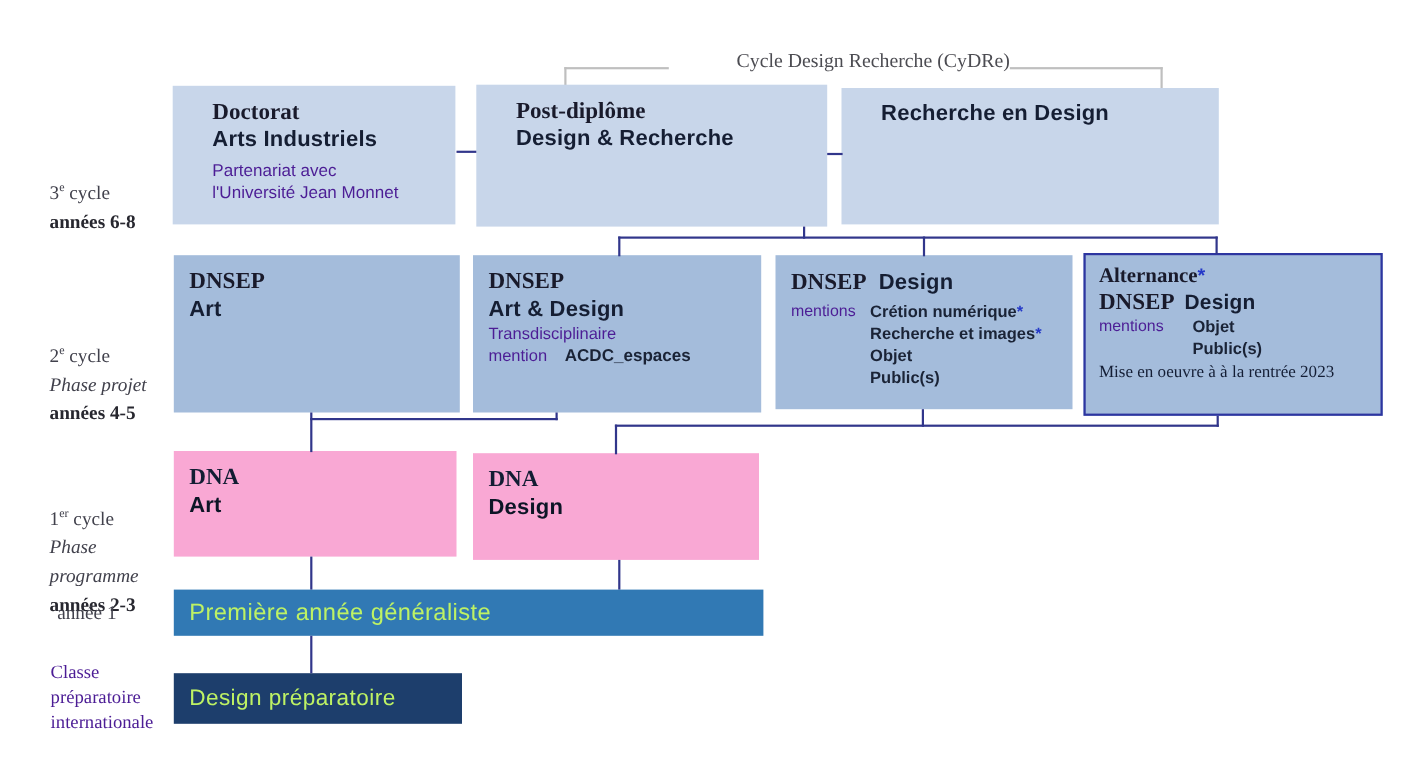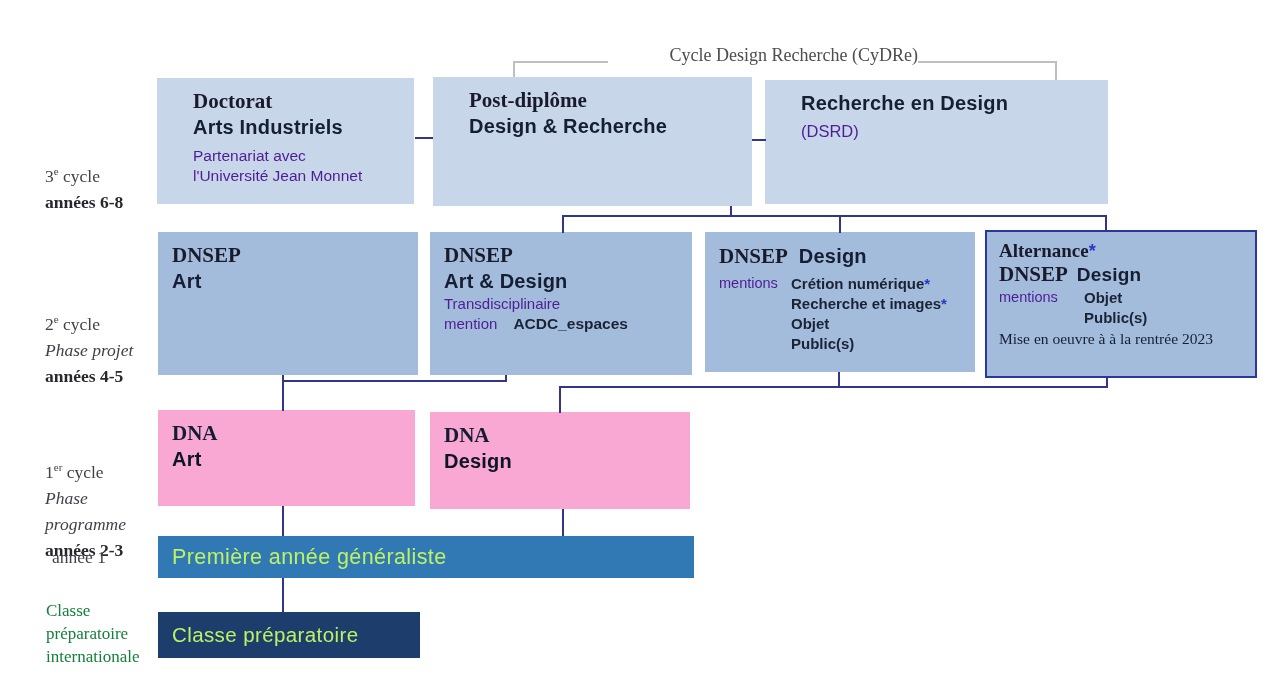--- a/index.html
+++ b/index.html
@@ -19,21 +19,21 @@
   .t-dark-item{font-family:"Liberation Sans",sans-serif;font-weight:bold;font-size:15px;
                color:#1a2336;line-height:1.34;}
   .star{color:#2438c8;font-weight:bold;}
   .row{display:flex;align-items:flex-start;}
   .line{position:absolute;background:#31368b;}
   .gline{position:absolute;background:#bfbfbf;}
   .side{position:absolute;font-family:"Liberation Serif",serif;font-size:17.5px;
         color:#41414c;line-height:26px;}
   .side .b{font-weight:bold;color:#27272f;}
   .side .i{font-style:italic;}
-  .side-gray{color:#15803d;}
+  .side-gray{color:#4c1d95;}
   .bracket-label{position:absolute;left:608px;top:45px;width:310px;text-align:right;
         background:#ffffff;font-family:"Liberation Serif",serif;font-size:18px;color:#4c4c52;}
   .white-band-label{font-family:"Liberation Sans",sans-serif;font-weight:normal;color:#bef264;
         letter-spacing:.4px;text-align:center;}
   sup{font-size:11px;}
   
   #box-doctorat{left:157px;top:78px;width:257px;height:126px;}
   #box-postdiplome{left:433px;top:77px;width:319px;height:129px;}
   #box-dsrd{left:765px;top:80px;width:343px;height:124px;}
   #box-dnsep-art{left:158px;top:232px;width:260px;height:143px;}
@@ -89,21 +89,20 @@
     <div class="t-gray">l'Université Jean Monnet</div>
   </div>
 
   <div class="box fill-l1" id="box-postdiplome">
     <div class="t-serif">Post-diplôme</div>
     <div class="t-sans">Design &amp; Recherche</div>
   </div>
 
   <div class="box fill-l1" id="box-dsrd">
     <div class="t-sans">Recherche en Design</div>
-    <div class="t-gray" style="margin-top:5px;font-size:16.5px;">(DSRD)</div>
   </div>
 
   <div class="box fill-l2" id="box-dnsep-art">
     <div class="t-serif">DNSEP</div>
     <div class="t-sans">Art</div>
   </div>
 
   <div class="box fill-l2" id="box-dnsep-artdesign">
     <div class="t-serif">DNSEP</div>
     <div class="t-sans">Art &amp; Design</div>
@@ -156,21 +155,21 @@
   <div class="box fill-l3" id="box-dna-design">
     <div class="t-serif" style="color:#121d33;">DNA</div>
     <div class="t-sans" style="color:#0c1526;">Design</div>
   </div>
 
   <div class="box fill-l4" id="box-premiere">
     <span class="white-band-label" style="font-size:21.5px;">Première année généraliste</span>
   </div>
 
   <div class="box fill-l5" id="box-prepa">
-    <span class="white-band-label" style="font-size:20.5px;">Classe préparatoire</span>
+    <span class="white-band-label" style="font-size:20.5px;">Design préparatoire</span>
   </div>
 
   <div class="line" style="left:415px;top:137px;width:18px;height:2px;"></div>
   <div class="line" style="left:752px;top:139px;width:14px;height:2px;"></div>
 
   <div class="line" style="left:730px;top:206px;width:2px;height:11px;"></div>
   <div class="line" style="left:562px;top:215px;width:545px;height:2px;"></div>
   <div class="line" style="left:562px;top:215px;width:2px;height:18px;"></div>
   <div class="line" style="left:839px;top:215px;width:2px;height:18px;"></div>
   <div class="line" style="left:1105px;top:215px;width:2px;height:16px;"></div>

